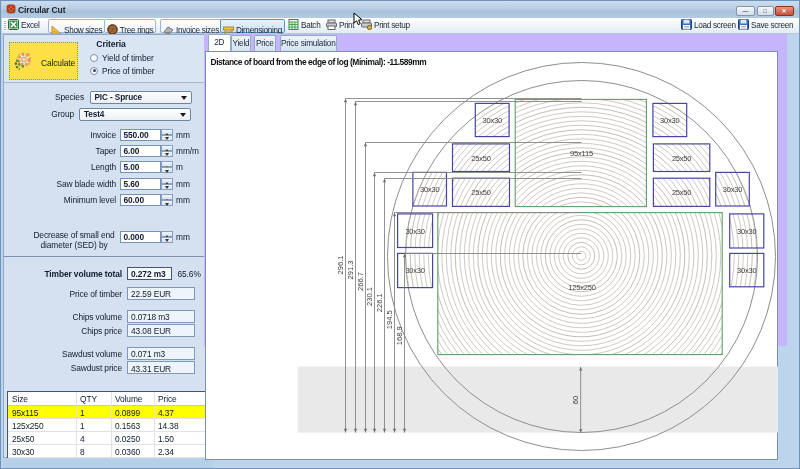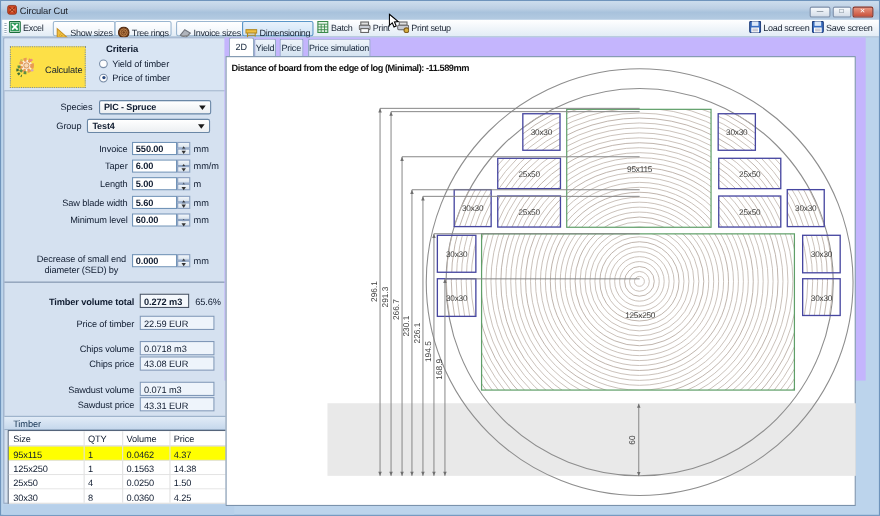--- a/index.html
+++ b/index.html
@@ -1,19 +1,19 @@
 <!DOCTYPE html>
 <html><head><meta charset="utf-8"><style>
 * { margin:0; padding:0; box-sizing:border-box; }
 html,body { width:800px; height:469px; overflow:hidden; font-family:"Liberation Sans", sans-serif; }
 body { position:relative; background:#bcd4ec; border:1px solid #6f94bc; }
 svg text { font-family:"Liberation Sans", sans-serif; }
 .titlebar { position:absolute; left:0; top:0; width:100%; height:17px;
   background:linear-gradient(180deg,#cddded 0%,#bccfe4 40%,#a8c2dc 60%,#b4cbe2 100%);
-  font-size:8.5px; font-weight:normal; letter-spacing:-0.1px; color:#20242c; }
+  font-size:8.5px; font-weight:bold; letter-spacing:-0.1px; color:#20242c; }
 .titlebar .ttx { position:absolute; left:17px; top:4px; }
 .appic { position:absolute; left:5px; top:3px; }
 .wbtn { position:absolute; top:5px; height:10px; border:1px solid #8494ac; border-radius:2px;
   background:linear-gradient(#f6f9fc,#d4dde8); }
 .wbtn i { position:absolute; left:50%; top:50%; transform:translate(-50%,-50%); font-style:normal; font-size:6px; line-height:1; color:#345; }
 .wclose { background:linear-gradient(#e89580,#c8503a); border-color:#8c3020; }
 .toolbar { position:absolute; left:1px; top:17px; width:798px; height:16px;
   background:linear-gradient(#ffffff,#e2ecf5); border-bottom:1px solid #b4c6d8; font-size:8.2px; letter-spacing:-0.3px; color:#1a2433; }
 .tbn { position:absolute; top:1px; height:14px; line-height:14px; white-space:nowrap; }
 .tbox { border:1px solid #9ab6d0; border-radius:2px; background:linear-gradient(#ffffff,#eef4fa); padding:4px 2px; }
@@ -262,52 +262,51 @@
     </div>
     <div class="rrow" style="top:311.6px">
       <span class="rlab">Sawdust volume</span>
       <span class="rbox" style="width:68px">0.071 m3</span>
     </div>
     <div class="rrow" style="top:326.3px">
       <span class="rlab">Sawdust price</span>
       <span class="rbox" style="width:68px">43.31 EUR</span>
     </div>
   <div class="tgrp">
-    <div class="tghead">Timber</div>
 
 <div class="tbl">
 <div class="trow thead" style="top:0">
           <span class="c1">Size</span>
           <span class="c2">QTY</span>
           <span class="c3">Volume</span>
           <span class="c4">Price</span>
         </div>
 <div class="trow tyellow" style="top:13.5px">
           <span class="c1">95x115</span>
           <span class="c2">1</span>
-          <span class="c3">0.0462</span>
+          <span class="c3">0.0899</span>
           <span class="c4">4.37</span>
         </div>
 <div class="trow" style="top:26.5px">
           <span class="c1">125x250</span>
           <span class="c2">1</span>
           <span class="c3">0.1563</span>
           <span class="c4">14.38</span>
         </div>
 <div class="trow" style="top:39.5px">
           <span class="c1">25x50</span>
           <span class="c2">4</span>
           <span class="c3">0.0250</span>
           <span class="c4">1.50</span>
         </div>
 <div class="trow" style="top:52.5px">
           <span class="c1">30x30</span>
           <span class="c2">8</span>
           <span class="c3">0.0360</span>
-          <span class="c4">4.25</span>
+          <span class="c4">2.34</span>
         </div>
 <i class="vln" style="left:68px"></i>
         <i class="vln" style="left:103px"></i>
         <i class="vln" style="left:146px"></i>
 </div>
   </div>
 </div>
 <div class="botbar"></div>
 <div class="rpanel">
   <div class="tabs">

